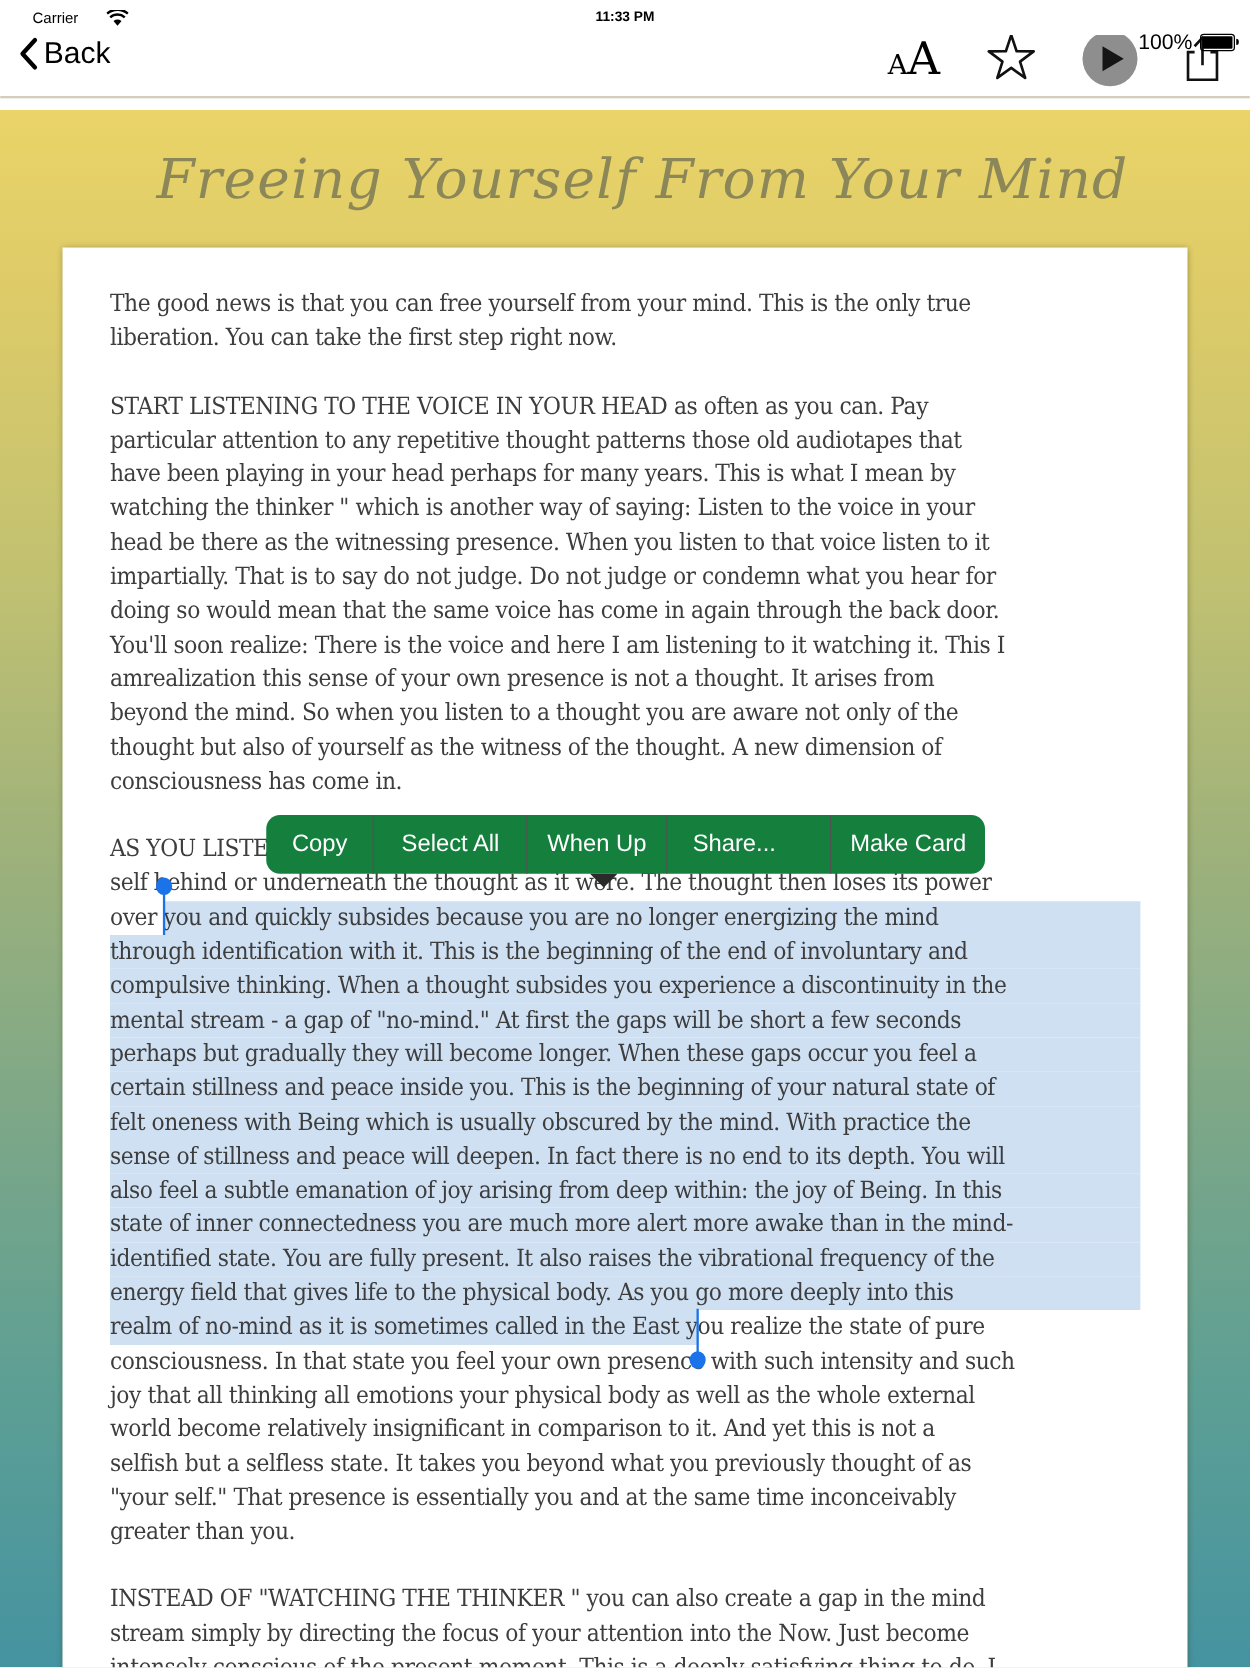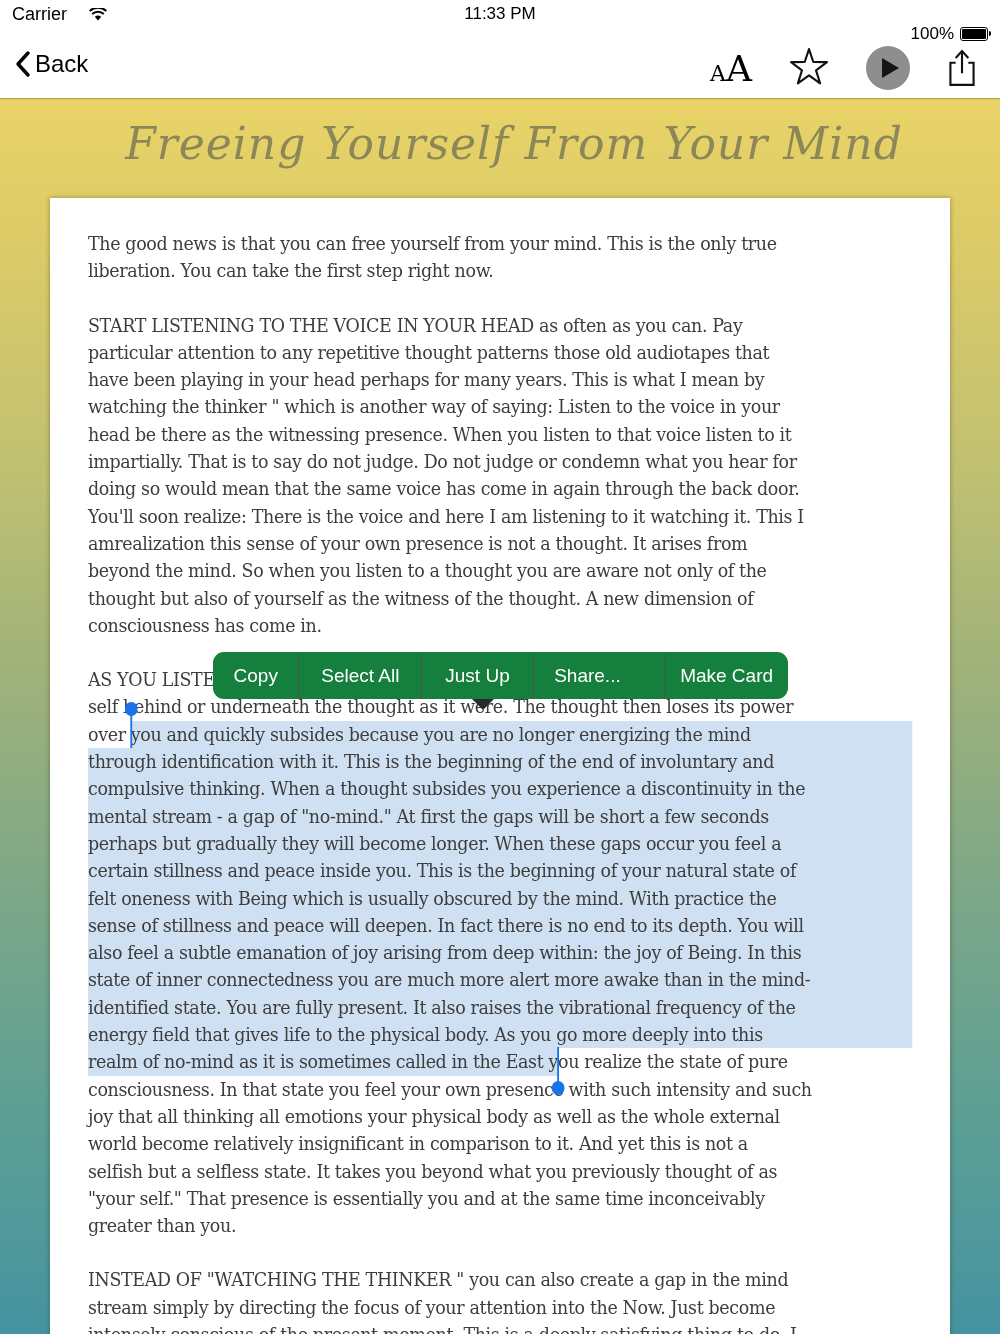--- a/index.html
+++ b/index.html
@@ -2,29 +2,29 @@
 <html><head>
 <meta charset="utf-8">
 <style>
   html,body{margin:0;padding:0;}
   .page{position:relative;width:1000px;height:1334px;overflow:hidden;background:#ffffff;
         font-family:"Liberation Sans",sans-serif;color:#000;}
 
   
   .statusbar{position:absolute;top:0;left:0;right:0;height:28px;background:#fff;z-index:10;
              display:flex;align-items:center;justify-content:space-between;padding:0 12px;box-sizing:border-box;}
-  .sb-left{display:flex;align-items:center;gap:22px;font-size:18px;}
-  .sb-time{position:absolute;left:0;right:0;text-align:center;font-size:17px;font-weight:400;pointer-events:none;}
+  .sb-left{display:flex;align-items:center;gap:22px;font-size:12px;margin-left:14px;}
+  .sb-time{position:absolute;left:0;right:0;text-align:center;font-size:11px;font-weight:700;pointer-events:none;}
   .sb-right{display:flex;align-items:center;gap:6px;font-size:17px;z-index:1;margin-top:40px;}
   .battery{position:relative;width:26px;height:12px;border:1px solid #000;border-radius:3px;}
   .battery .fill{position:absolute;left:1px;top:1px;bottom:1px;right:1px;background:#000;border-radius:1px;}
   .battery .nub{position:absolute;right:-4px;top:3px;width:2px;height:5px;background:#000;border-radius:0 2px 2px 0;}
 
   
-  .navbar{position:absolute;top:38px;left:0;right:0;height:60px;background:#fff;z-index:9;
+  .navbar{position:absolute;top:17px;left:0;right:0;height:60px;background:#fff;z-index:9;
           box-shadow:0 1px 1px rgba(90,70,0,.35);padding-left:25px;}
   .back-btn{position:absolute;left:14px;top:12px;display:flex;align-items:center;gap:4px;font-size:24px;cursor:pointer;}
   .nav-icons{position:absolute;right:22px;top:0;height:100%;display:flex;align-items:center;gap:36px;}
   .aa-btn{font-family:"DejaVu Serif",serif;display:flex;align-items:baseline;cursor:pointer;}
   .aa-btn .a-small{font-size:22px;}
   .aa-btn .a-big{font-size:36px;}
   .icon-btn{display:flex;align-items:center;justify-content:center;cursor:pointer;}
   .play-btn{width:44px;height:44px;border-radius:50%;background:#8e8e8e;display:flex;align-items:center;justify-content:center;cursor:pointer;}
   .play-tri{width:0;height:0;border-left:17px solid #151515;border-top:10px solid transparent;border-bottom:10px solid transparent;margin-left:5px;}
 
@@ -169,19 +169,19 @@
           <div class="line"><span class="seg">INSTEAD OF "WATCHING THE THINKER " you can also create a gap in the mind</span></div>
           <div class="line"><span class="seg">stream simply by directing the focus of your attention into the Now. Just become</span></div>
           <div class="line"><span class="seg">intensely conscious of the present moment. This is a deeply satisfying thing to do. I</span></div>
         </div>
       </div>
   </div>
 
   <div class="context-menu">
     <div class="menu-btn">Copy</div>
     <div class="menu-btn">Select All</div>
-    <div class="menu-btn">Just Up</div>
+    <div class="menu-btn">When Up</div>
     <div class="menu-btn">Share...</div>
     <div class="menu-btn">Make Card</div>
     <div class="menu-arrow"></div>
   </div>
 
 </div>
 
 </body></html>

